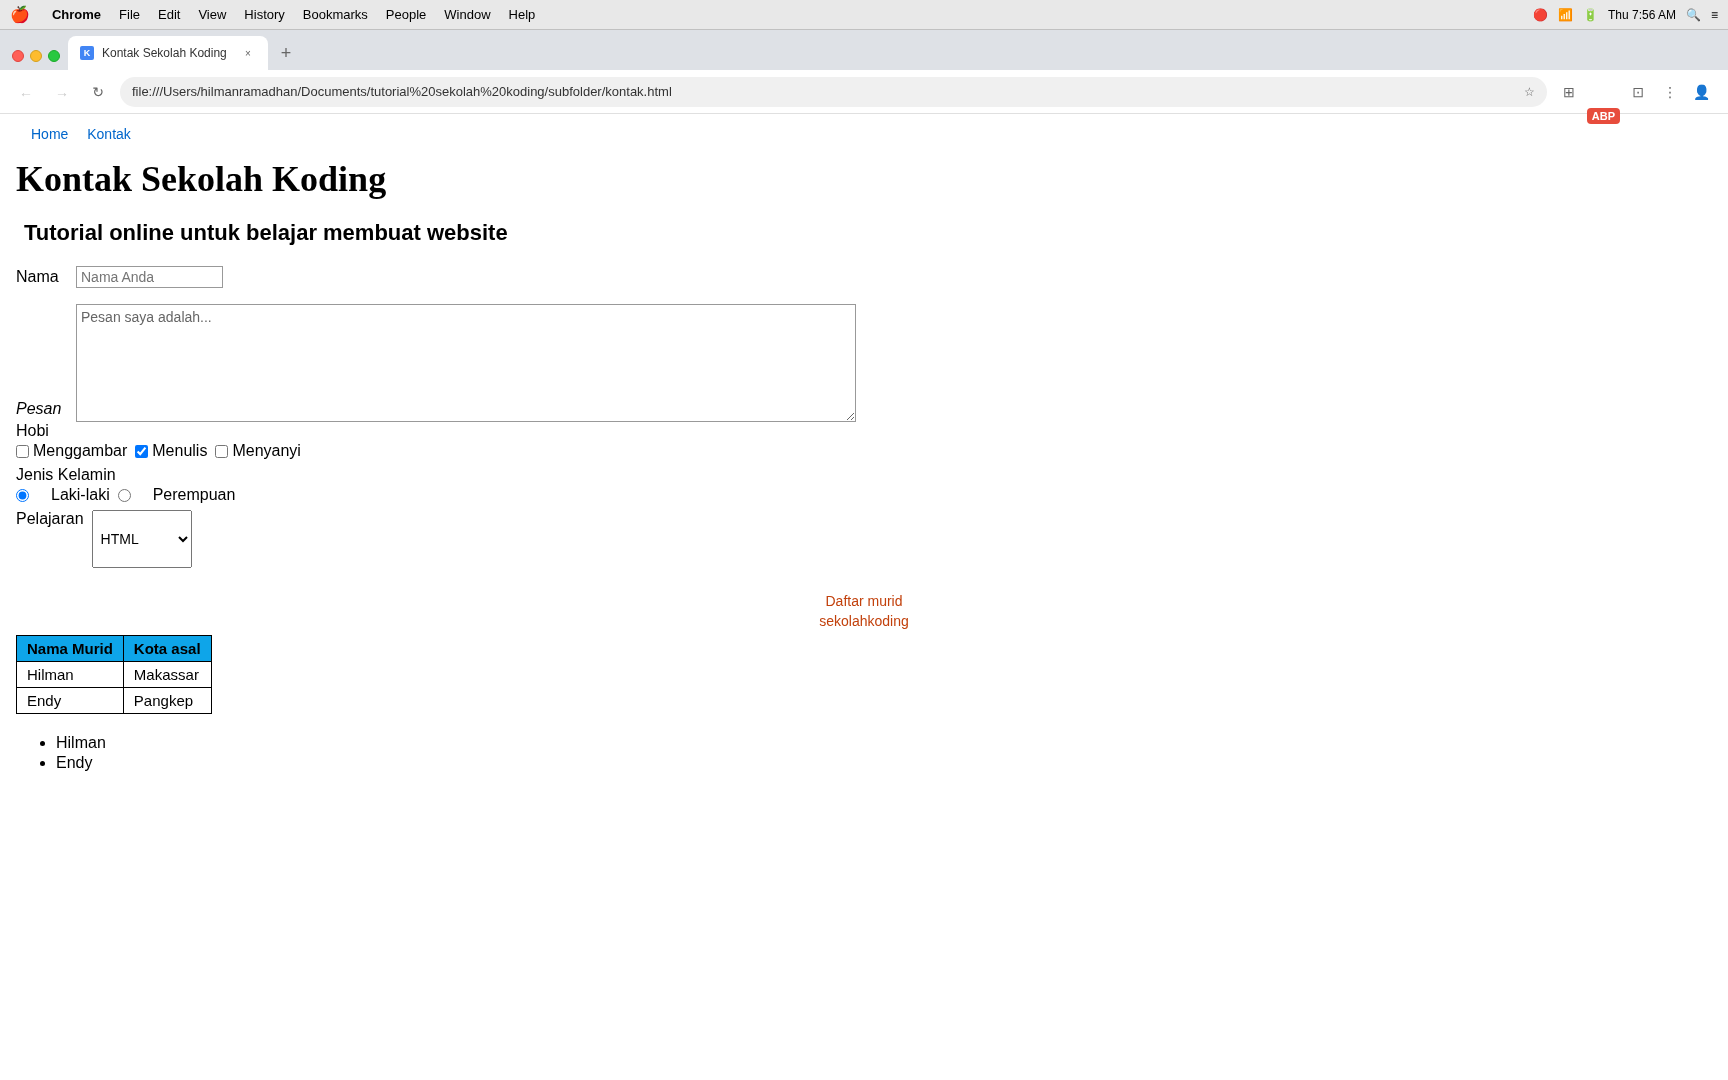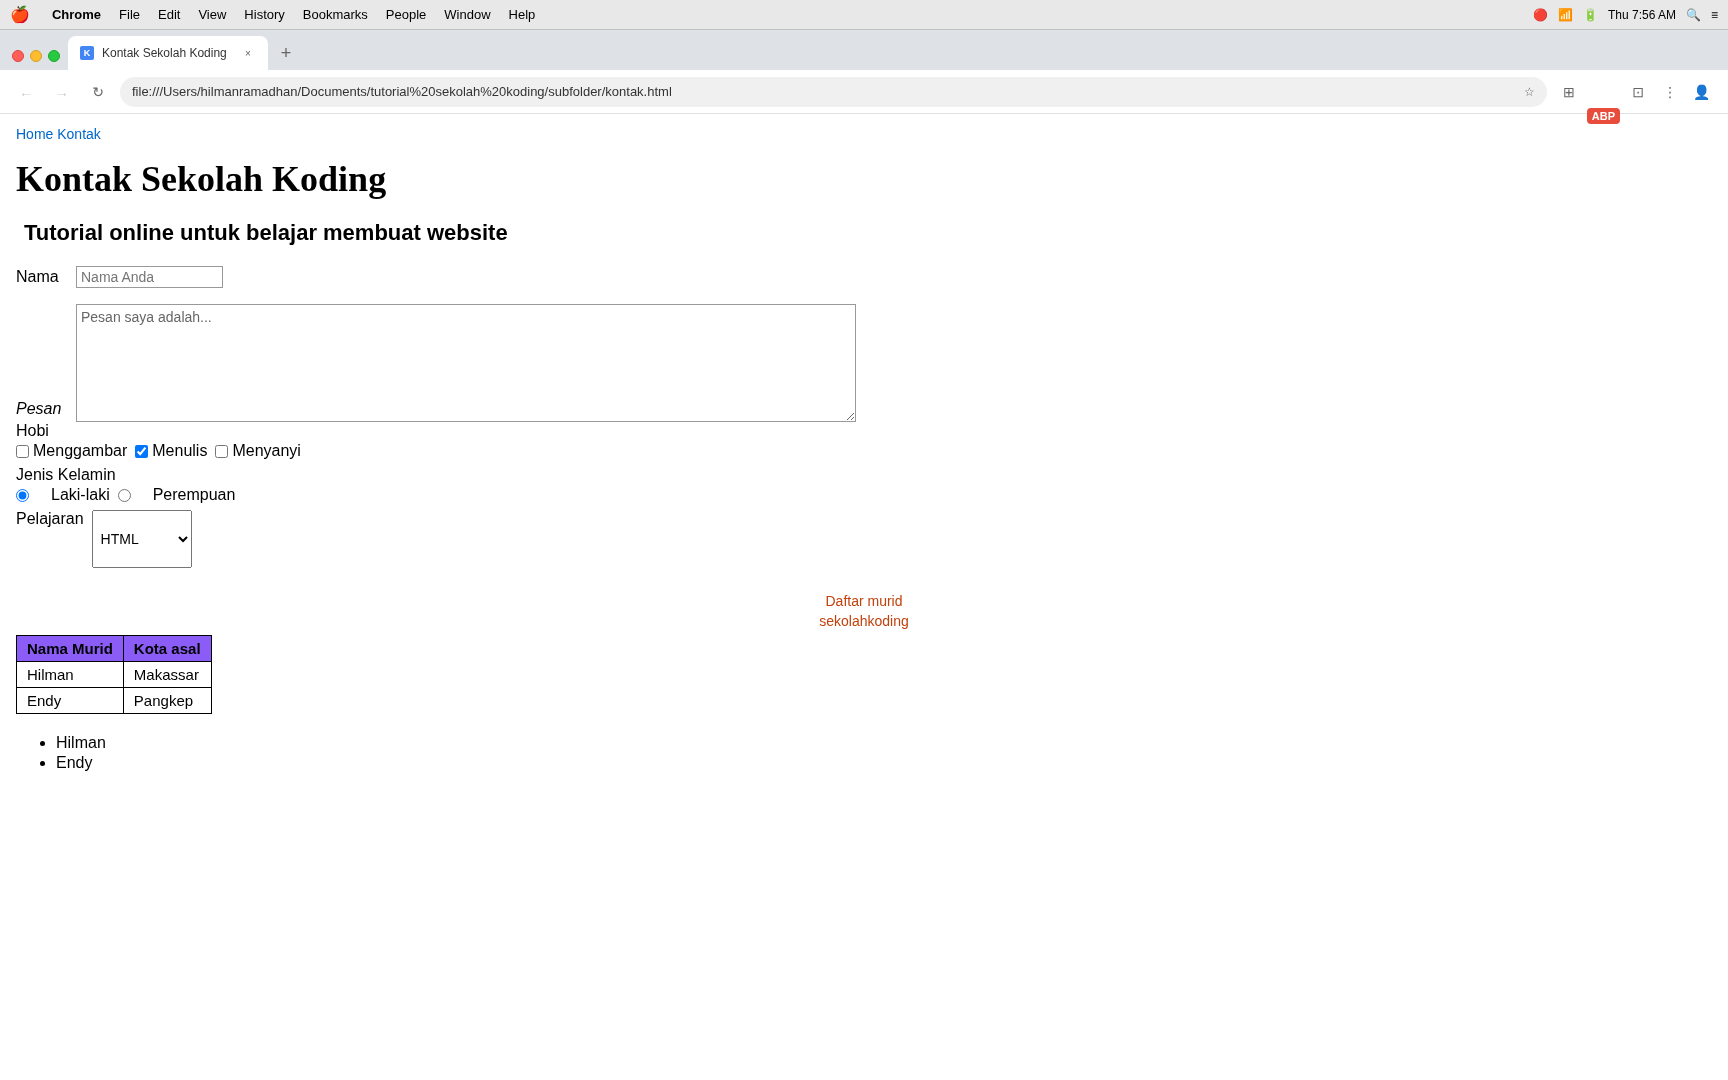--- a/index.html
+++ b/index.html
@@ -227,20 +227,21 @@
     .breadcrumb {
       display: flex;
       gap: 0;
       margin-bottom: 16px;
       font-size: 14px;
     }
 
     .breadcrumb a {
       color: #0066cc;
       text-decoration: none;
+      margin-left: 15px;
     }
 
     h1.page-title {
       font-size: 36px;
       font-weight: bold;
       color: #000;
       margin-bottom: 20px;
       font-family: Georgia, serif;
     }
 
@@ -356,21 +357,21 @@
     }
 
     .data-table th, .data-table td {
       border: 1px solid #000;
       padding: 4px 10px;
       text-align: left;
     }
 
     .data-table th {
       font-weight: bold;
-      background: #8b5cf6;
+      background: #0ea5e9;
     }
 
     .list-section {
       margin-top: 10px;
       padding-left: 16px;
     }
 
     .list-section ul {
       list-style-type: disc;
       padding-left: 24px;

